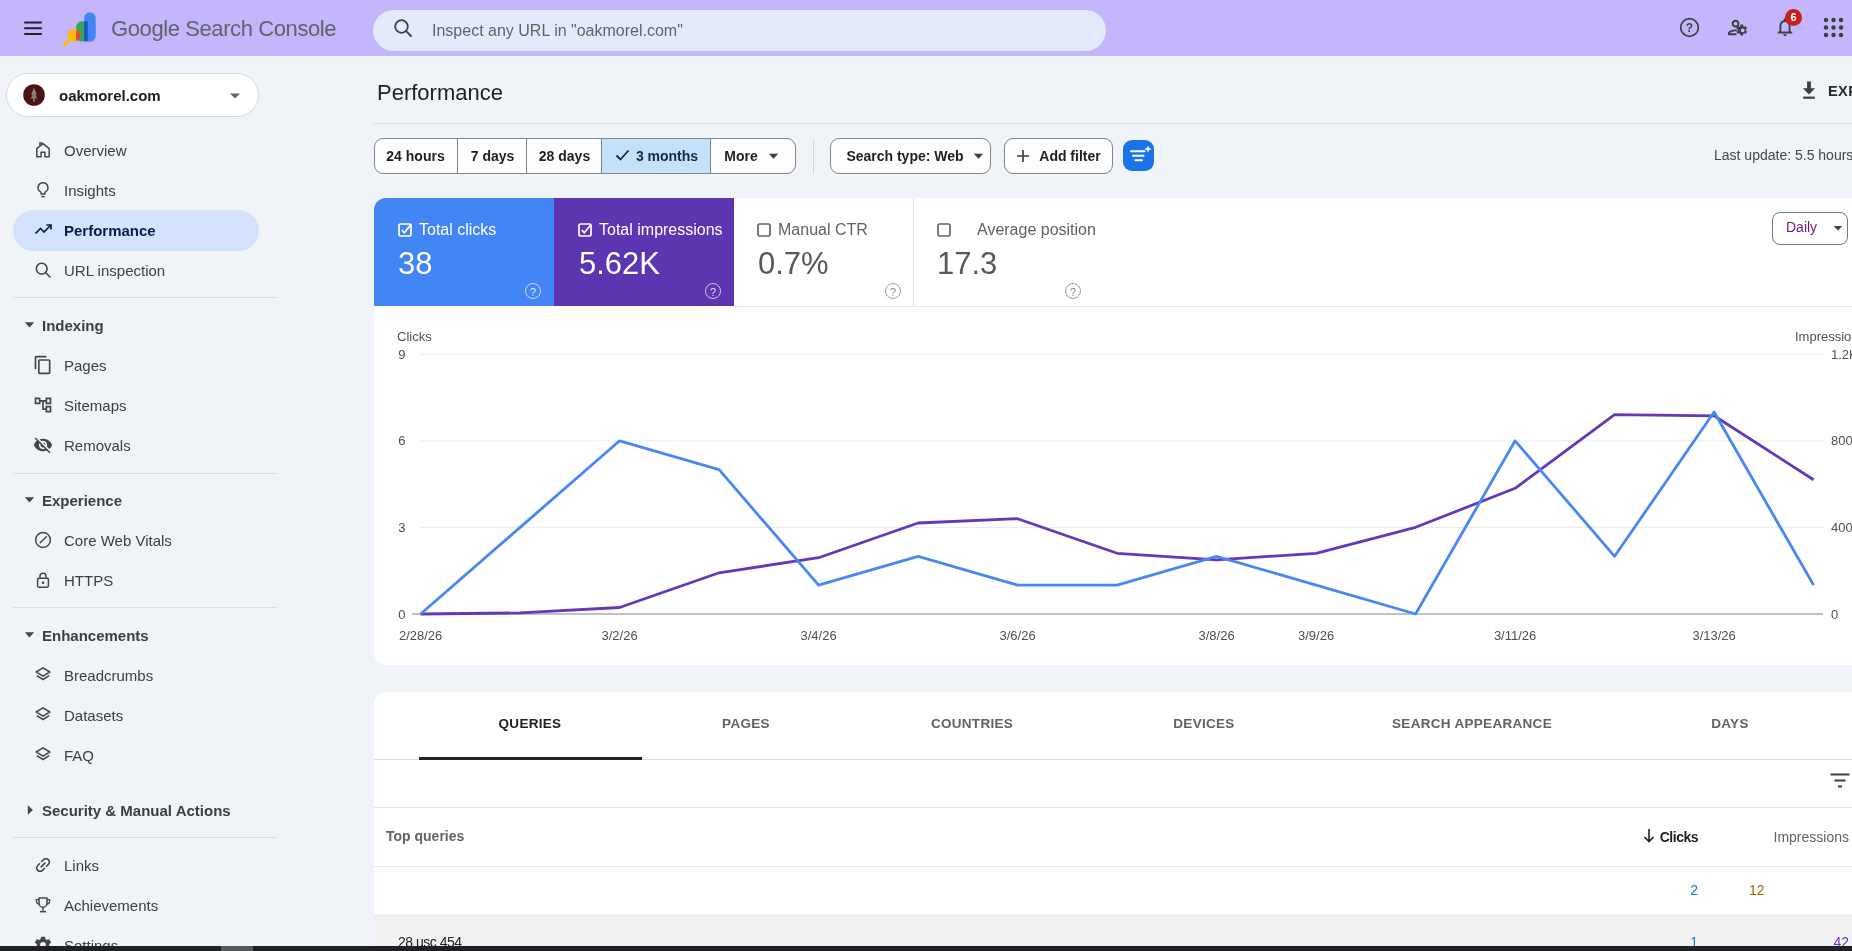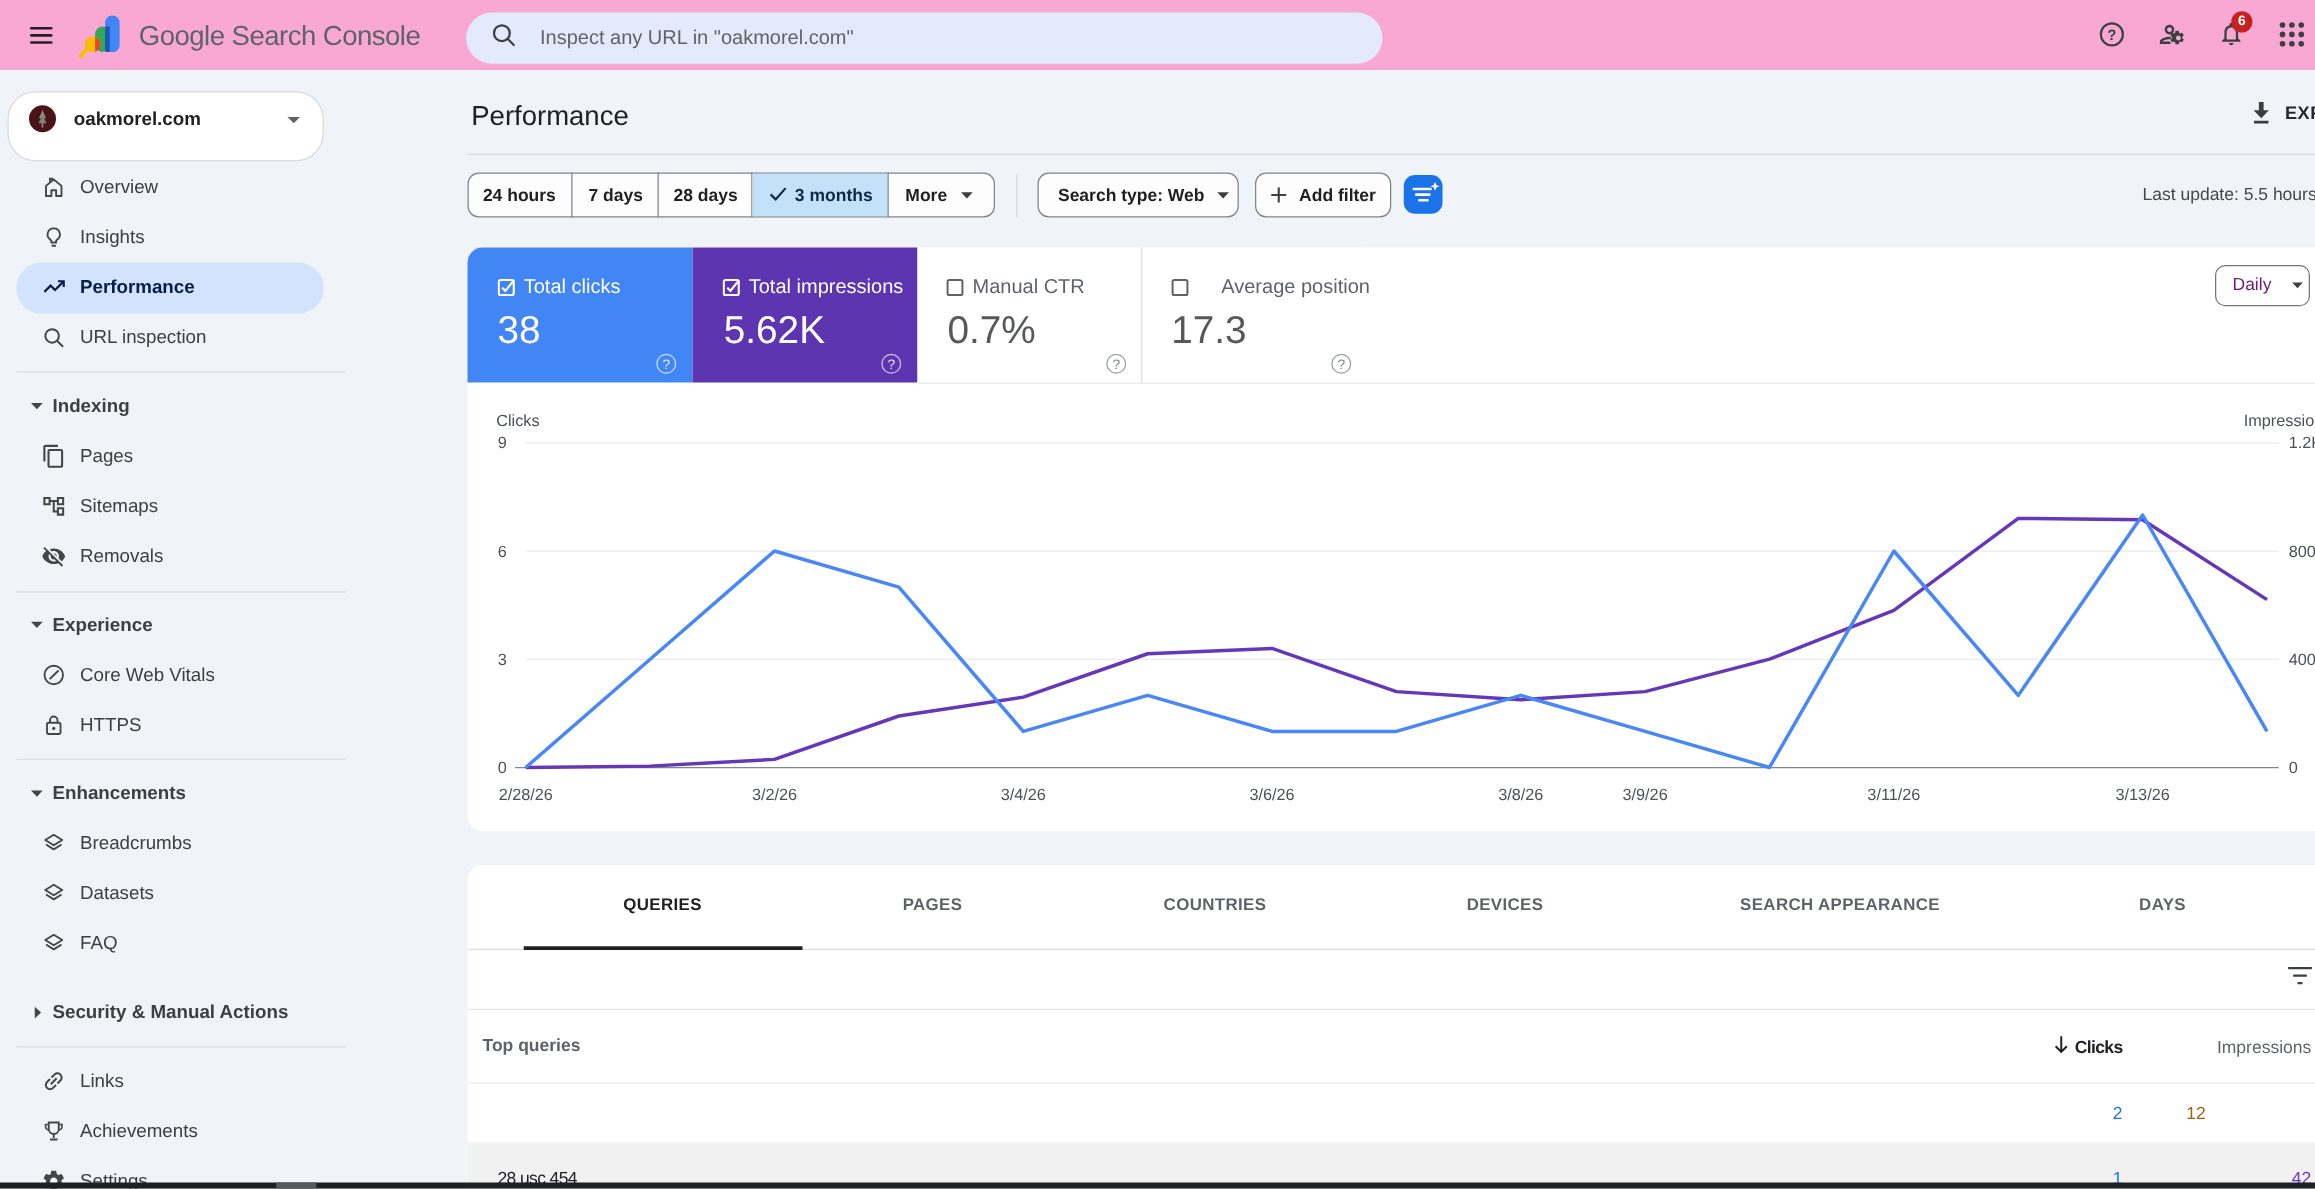--- a/index.html
+++ b/index.html
@@ -13,21 +13,21 @@
 .nav-head .htext { position:absolute; left:42px; top:50%; transform:translateY(-50%); font-size:15px; font-weight:bold; color:#3c4043; }
 .divider { position:absolute; left:13px; width:264px; height:1px; background:#dadce0; }
 .nicon svg { width:20px; height:20px; }
 .chiptx { top:0; height:36px; line-height:36px; text-align:center; font-size:14px; font-weight:bold; color:#1f1f1f; }
 .qm { width:16px; height:16px; border:1.5px solid; border-radius:50%; font-size:11px; text-align:center; line-height:16px; }
 .tab { position:absolute; top:22px; height:20px; line-height:20px; text-align:center; font-size:13.5px; font-weight:bold; letter-spacing:0.3px; color:#5f6368; }
 </style>
 </head>
 <body>
 
-<div class="abs" style="left:0;top:0;width:1852px;height:56px;background:#f9a8d4;">
+<div class="abs" style="left:0;top:0;width:1852px;height:56px;background:#c4b5fd;">
 
   <svg class="abs" style="left:23px;top:21px;" width="20" height="16" viewBox="0 0 20 16">
     <rect x="1" y="0.5" width="18" height="2.1" rx="1" fill="#202124"></rect>
     <rect x="1" y="6.2" width="18" height="2.1" rx="1" fill="#202124"></rect>
     <rect x="1" y="11.9" width="18" height="2.1" rx="1" fill="#202124"></rect>
   </svg>
 
   <svg class="abs" style="left:62px;top:10px;" width="36" height="38" viewBox="0 0 36 38">
     <rect x="14.1" y="11.2" width="11.7" height="20.4" rx="5.85" fill="#34a853"></rect>
     <rect x="22.1" y="2.3" width="11.6" height="29.5" rx="5.8" fill="#4285f4"></rect>
@@ -65,21 +65,21 @@
       <circle cx="10.5" cy="10.5" r="2.25"></circle>
       <circle cx="18" cy="10.5" r="2.25"></circle>
     <circle cx="3" cy="18" r="2.25"></circle>
       <circle cx="10.5" cy="18" r="2.25"></circle>
       <circle cx="18" cy="18" r="2.25"></circle>
   </svg>
 </div>
 
 <div id="sidebar" class="abs" style="left:0;top:56px;width:374px;height:895px;">
 
-  <div class="abs" style="left:6px;top:17px;width:253px;height:56px;border-radius:22px;background:#fff;border:1px solid #d7dade;">
+  <div class="abs" style="left:6px;top:17px;width:253px;height:44px;border-radius:22px;background:#fff;border:1px solid #d7dade;">
     <div class="abs" style="left:15px;top:9px;width:24px;height:24px;background:#fff;">
       <svg width="24" height="24" viewBox="0 0 24 24">
         <circle cx="12" cy="12" r="10.8" fill="#4a1314"></circle>
         <path d="M12 5 L14.8 11.5 h-5.6 z" fill="#8d9087"></path>
         <path d="M12 8.5 L15.2 15.5 h-6.4 z" fill="#7e8178"></path>
         <rect x="11.35" y="14.5" width="1.3" height="4.5" fill="#8d9087"></rect>
       </svg>
     </div>
     <div class="abs" style="left:52px;top:13px;font-size:15px;font-weight:bold;color:#202124;">oakmorel.com</div>
     <svg class="abs" style="left:222px;top:18px;" width="12" height="8" viewBox="0 0 12 8">

